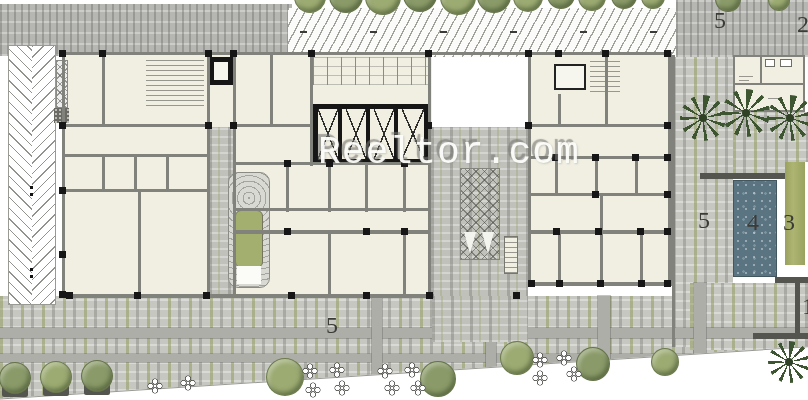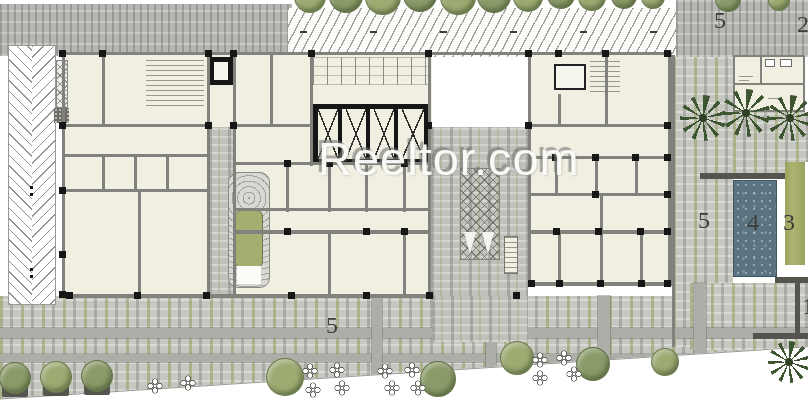--- a/index.html
+++ b/index.html
@@ -57,21 +57,21 @@
     border-radius:50%;background:#2f4226;}
   .planter{background:#55554f;border-radius:2px;}
   .tbl{width:16px;height:16px;
     background:
       radial-gradient(circle at 3.5px 8px,  #fff 2px, #4c4c48 2.6px, transparent 3.4px),
       radial-gradient(circle at 12.5px 8px, #fff 2px, #4c4c48 2.6px, transparent 3.4px),
       radial-gradient(circle at 8px 3.5px,  #fff 2px, #4c4c48 2.6px, transparent 3.4px),
       radial-gradient(circle at 8px 12.5px, #fff 2px, #4c4c48 2.6px, transparent 3.4px),
       radial-gradient(circle at 8px 8px,    #fff 1.2px, #4c4c48 1.8px, transparent 2.4px);}
   .label{font-family:"Liberation Serif",serif;color:#3b3b37;font-size:24px;line-height:1;}
-  #watermark{left:318px;top:131px;font-size:47px;font-family:Liberation Sans, sans-serif;
+  #watermark{left:318px;top:131px;font-size:38px;font-family:Liberation Mono, monospace;
     color:rgba(253,253,251,.95);text-shadow:-3px -3px 1px rgba(118,118,114,.62), 1px 1px 2px rgba(140,140,136,.35);
     letter-spacing:1px;}
   .wedge{left:-6px;top:399px;width:900px;height:90px;background:#fff;
     border-top:1px solid #9a9a95;transform:rotate(-3.7deg);transform-origin:top left;}
   .speck{background:#6b6b64;
     background-image:radial-gradient(rgba(255,255,255,.55) 1px, transparent 1.4px);background-size:4px 4px;}
   .txtline{background:#97978f;}
 </style>
 </head>
 <body>

